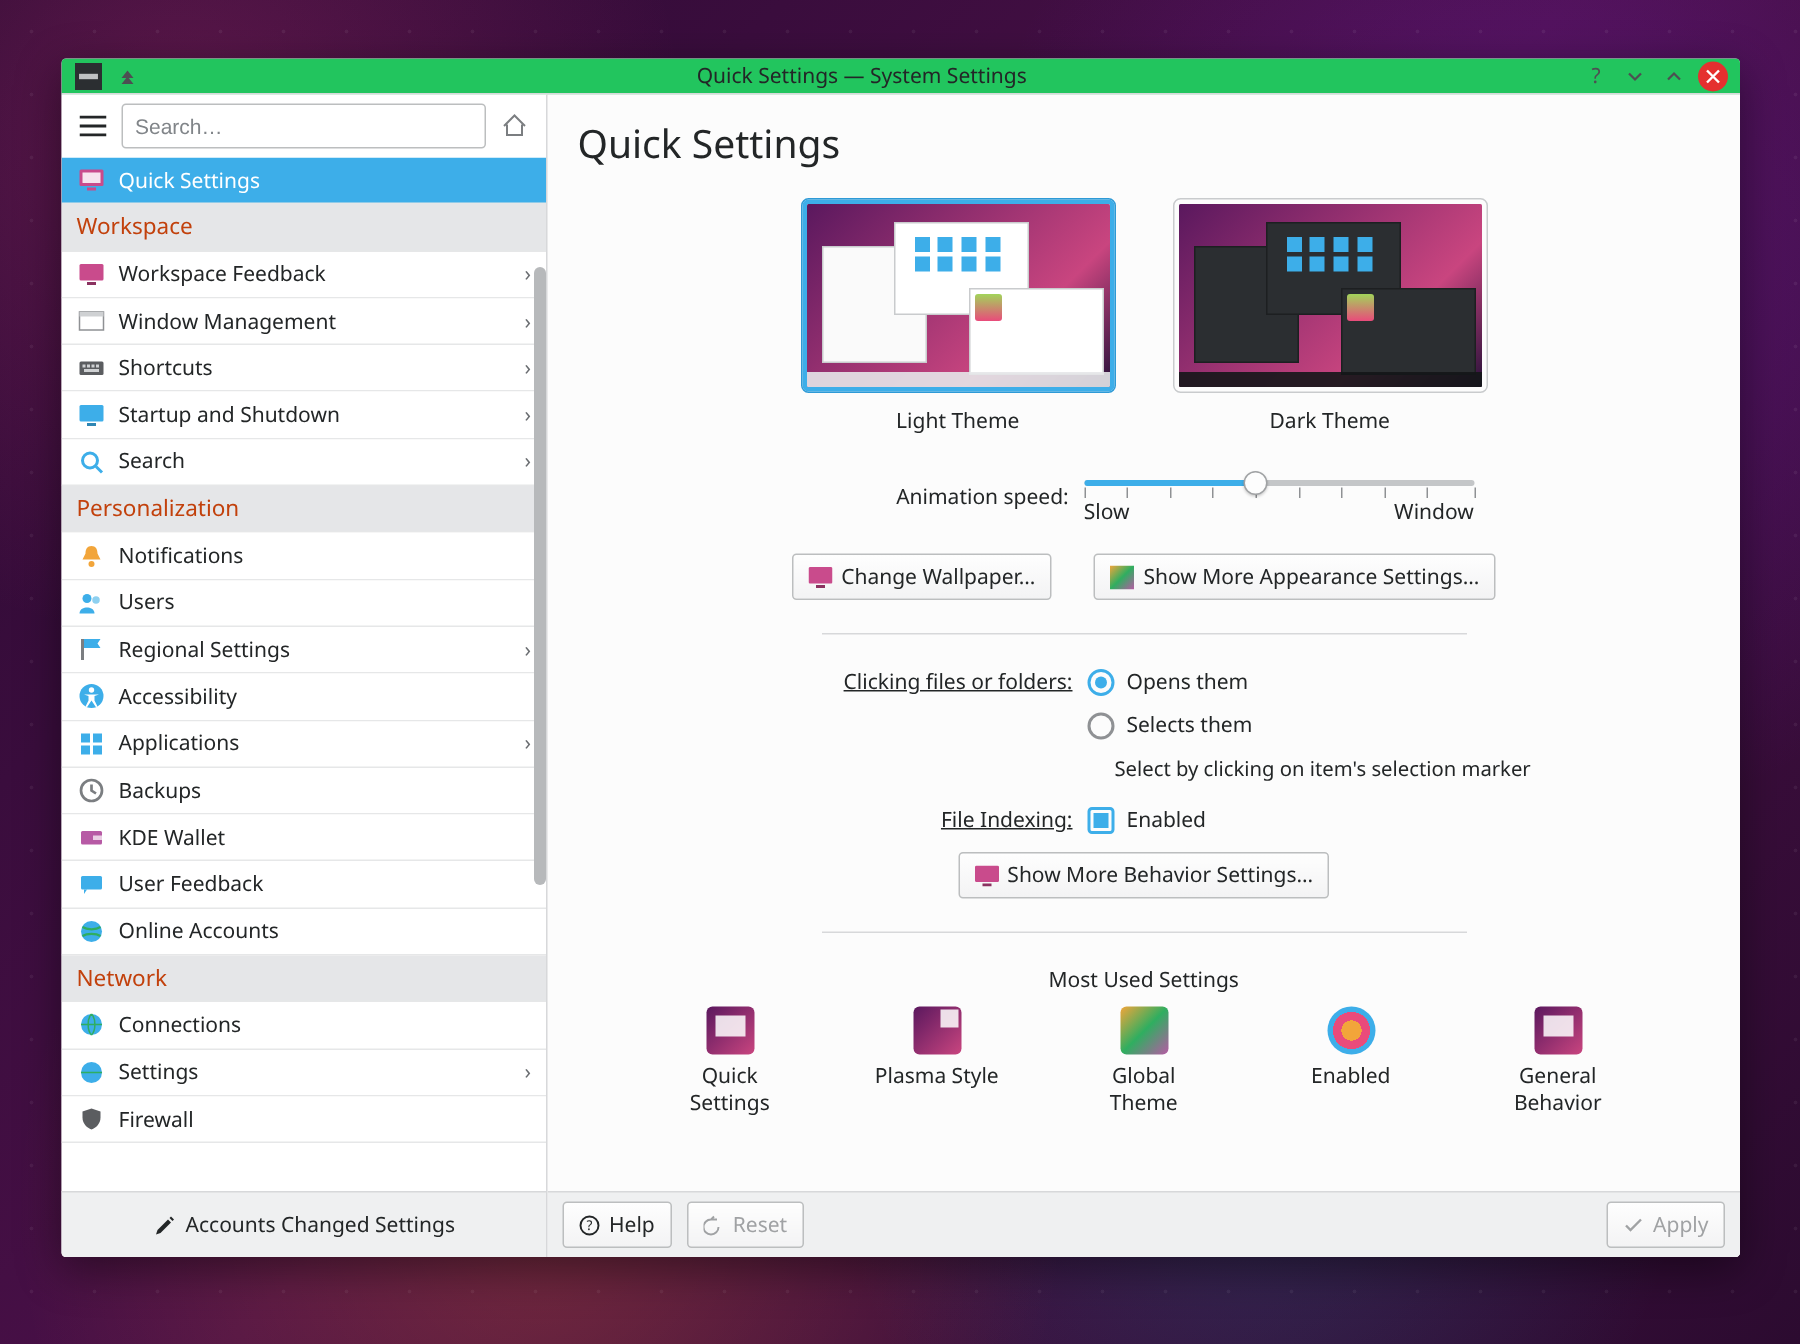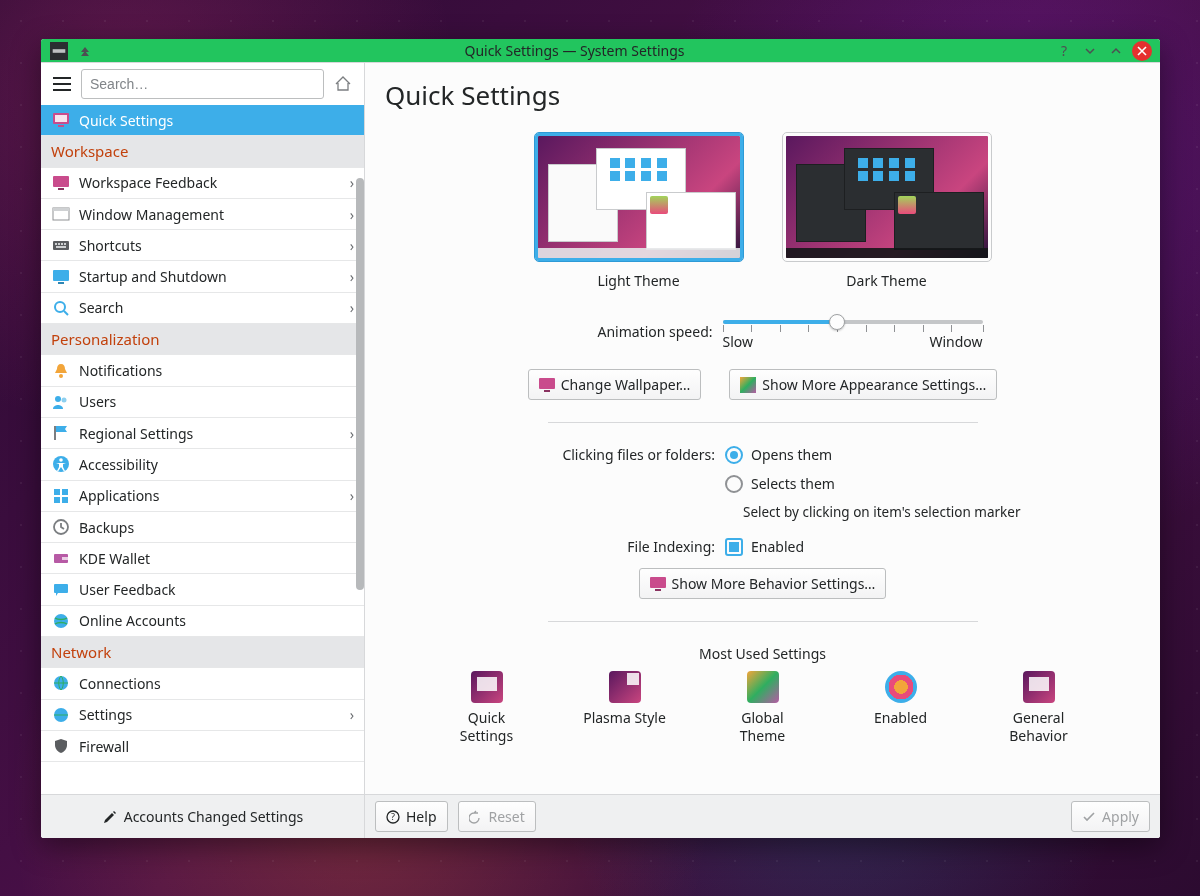--- a/index.html
+++ b/index.html
@@ -74,21 +74,21 @@
   .slider .track { position:absolute; left:0; right:0; top:8px; height:4px; background:#c4c6c8; border-radius:2px; }
   .slider .fill  { position:absolute; left:0; width:44%; top:8px; height:4px; background:#3daee9; border-radius:2px; }
   .slider .tick  { position:absolute; top:13px; width:1px; height:7px; background:#8f9194; }
   .slider .knob  { position:absolute; left:44%; top:2px; width:16px; height:16px; margin-left:-8px; border-radius:50%; background:#fdfdfd; border:1px solid #a0a2a4; box-shadow:0 1px 2px rgba(0,0,0,0.2); }
   .slider-ends { display:flex; justify-content:space-between; width:260px; color:#232627; font-size:14px; }
   .btn { display:inline-flex; align-items:center; gap:6px; padding:5px 10px; border:1px solid #bcbebf; border-radius:3px; background:linear-gradient(#fefefe,#f3f3f4); font-size:14px; color:#232627; white-space:nowrap; }
   .btn.disabled { color:#a0a2a4; }
   .btn-row { display:flex; gap:28px; justify-content:center; margin-top:18px; }
   .hr { border:none; border-top:1px solid #d7d8da; margin:22px auto; width:430px; }
   .form-row { display:flex; align-items:center; gap:10px; margin-bottom:10px; }
-  .form-row .flabel { width:330px; text-align:right; white-space:nowrap; }
+  .form-row .flabel { width:330px; text-align:right; white-space:nowrap;text-decoration:underline; }
   .radio, .check { width:18px; height:18px; border-radius:50%; border:2px solid #3daee9; display:flex; align-items:center; justify-content:center; flex:0 0 18px; }
   .radio.off { border-color:#8f9194; }
   .radio .dot { width:8px; height:8px; border-radius:50%; background:#3daee9; }
   .check { border-radius:3px; }
   .check .fill { width:10px; height:10px; background:#3daee9; }
   .hint { color:#232627; font-size:13.5px; margin-left:358px; }
   .center-btn { display:flex; justify-content:center; margin-top:12px; }
   .most-used-title { text-align:center; font-size:14px; margin-top:18px; }
   .most-used { display:flex; justify-content:center; gap:48px; margin-top:8px; }
   .mu-item { display:flex; flex-direction:column; align-items:center; gap:6px; width:90px; }

